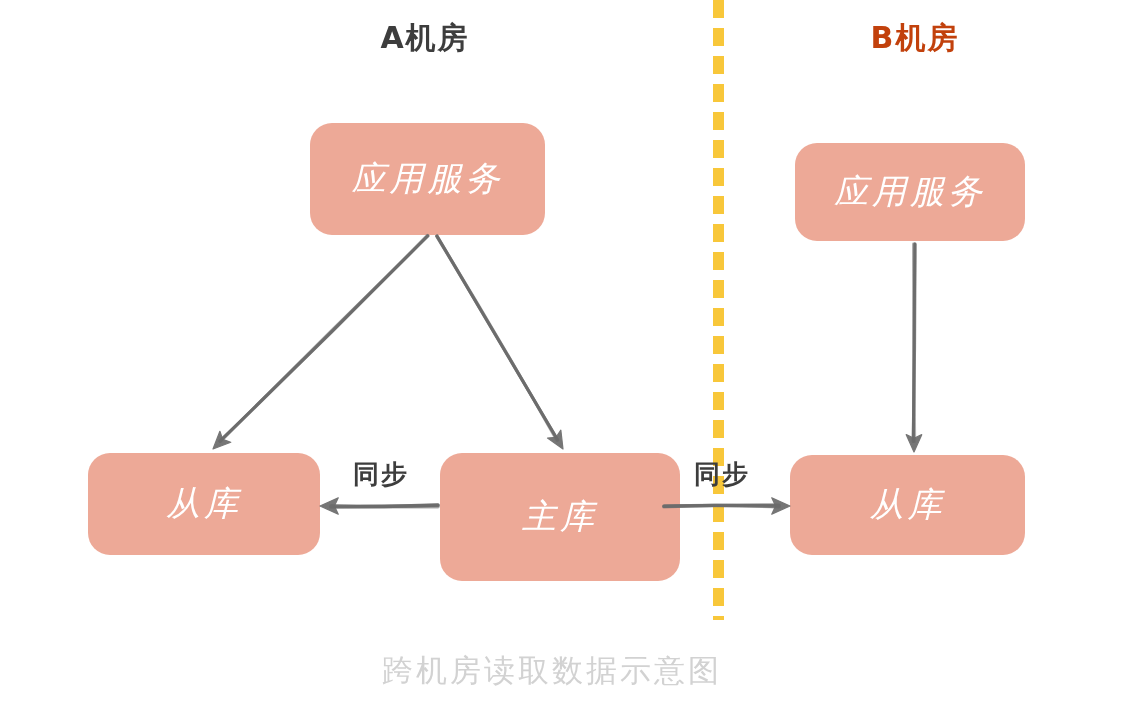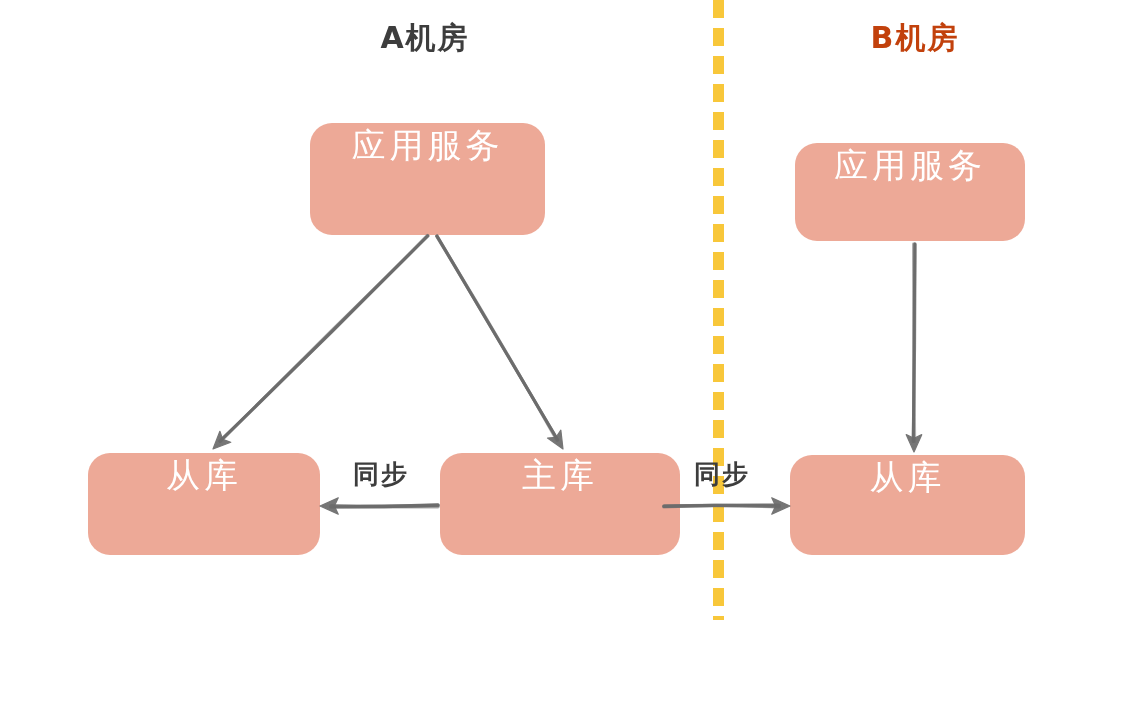--- a/index.html
+++ b/index.html
@@ -27,23 +27,24 @@
     letter-spacing: 2px;
     white-space: nowrap;
     transform: translateX(-50%);
     text-align: right;
   }
   .node-box {
     position: absolute;
     background: #eda997;
     border-radius: 22px;
     display: flex;
-    align-items: flex-start;
+    align-items: center;
     justify-content: center;
     box-sizing: border-box;
+    font-style: italic;
   }
   .node-label {
     font-family: "DejaVu Sans", sans-serif;
     font-size: 34px;
     font-weight: 500;
     color: #ffffff;
     letter-spacing: 4px;
     white-space: nowrap;
     user-select: none;
   }
@@ -115,27 +116,28 @@
       <path d="M 914.8424662171595 244 Q 913.9807777397245 342.775 913.3653254143267 441.55" stroke="#6b6b6b" stroke-width="3" fill="none" stroke-linecap="round" opacity="0.95"></path>
       <path d="M 914 452 L 906.2525513918681 434.65131013406614 L 914 438.32 L 921.7474486081318 434.65131013406614 Z" fill="#6b6b6b" stroke="#6b6b6b" stroke-width="1.2" stroke-linejoin="round" opacity="0.92"></path>
     </svg>
 
   <div class="node-box" id="node-0" style="left: 310px; top: 123px; width: 235px; height: 112px; background: rgb(237, 169, 151);">
     <span class="node-label" style="color: rgb(255, 255, 255);">应用服务</span>
   </div>
   <div class="node-box" id="node-1" style="left: 88px; top: 453px; width: 232px; height: 102px; background: rgb(237, 169, 151);">
     <span class="node-label" style="color: rgb(255, 255, 255);">从库</span>
   </div>
-  <div class="node-box" id="node-2" style="left: 440px; top: 453px; width: 240px; height: 102px; background: rgb(237, 169, 151);">
+  <div class="node-box" id="node-2" style="left: 440px; top: 453px; width: 240px; height: 128px; background: rgb(237, 169, 151);">
     <span class="node-label" style="color: rgb(255, 255, 255);">主库</span>
   </div>
   <div class="node-box" id="node-3" style="left: 795px; top: 143px; width: 230px; height: 98px; background: rgb(237, 169, 151);">
     <span class="node-label" style="color: rgb(255, 255, 255);">应用服务</span>
   </div>
   <div class="node-box" id="node-4" style="left: 790px; top: 455px; width: 235px; height: 100px; background: rgb(237, 169, 151);">
     <span class="node-label" style="color: rgb(255, 255, 255);">从库</span>
   </div>
 
   <div class="edge-label" id="edge-label-2" style="left: 381px; top: 443px; color: rgb(61, 61, 61);">同步</div>
   <div class="edge-label" id="edge-label-3" style="left: 722px; top: 443px; color: rgb(61, 61, 61);">同步</div>
 
+  <div class="caption" id="caption-el" style="left: 552px; top: 650px; color: rgb(210, 210, 210);">跨机房读取数据示意图</div>
 
 </div>
 
 </body></html>

